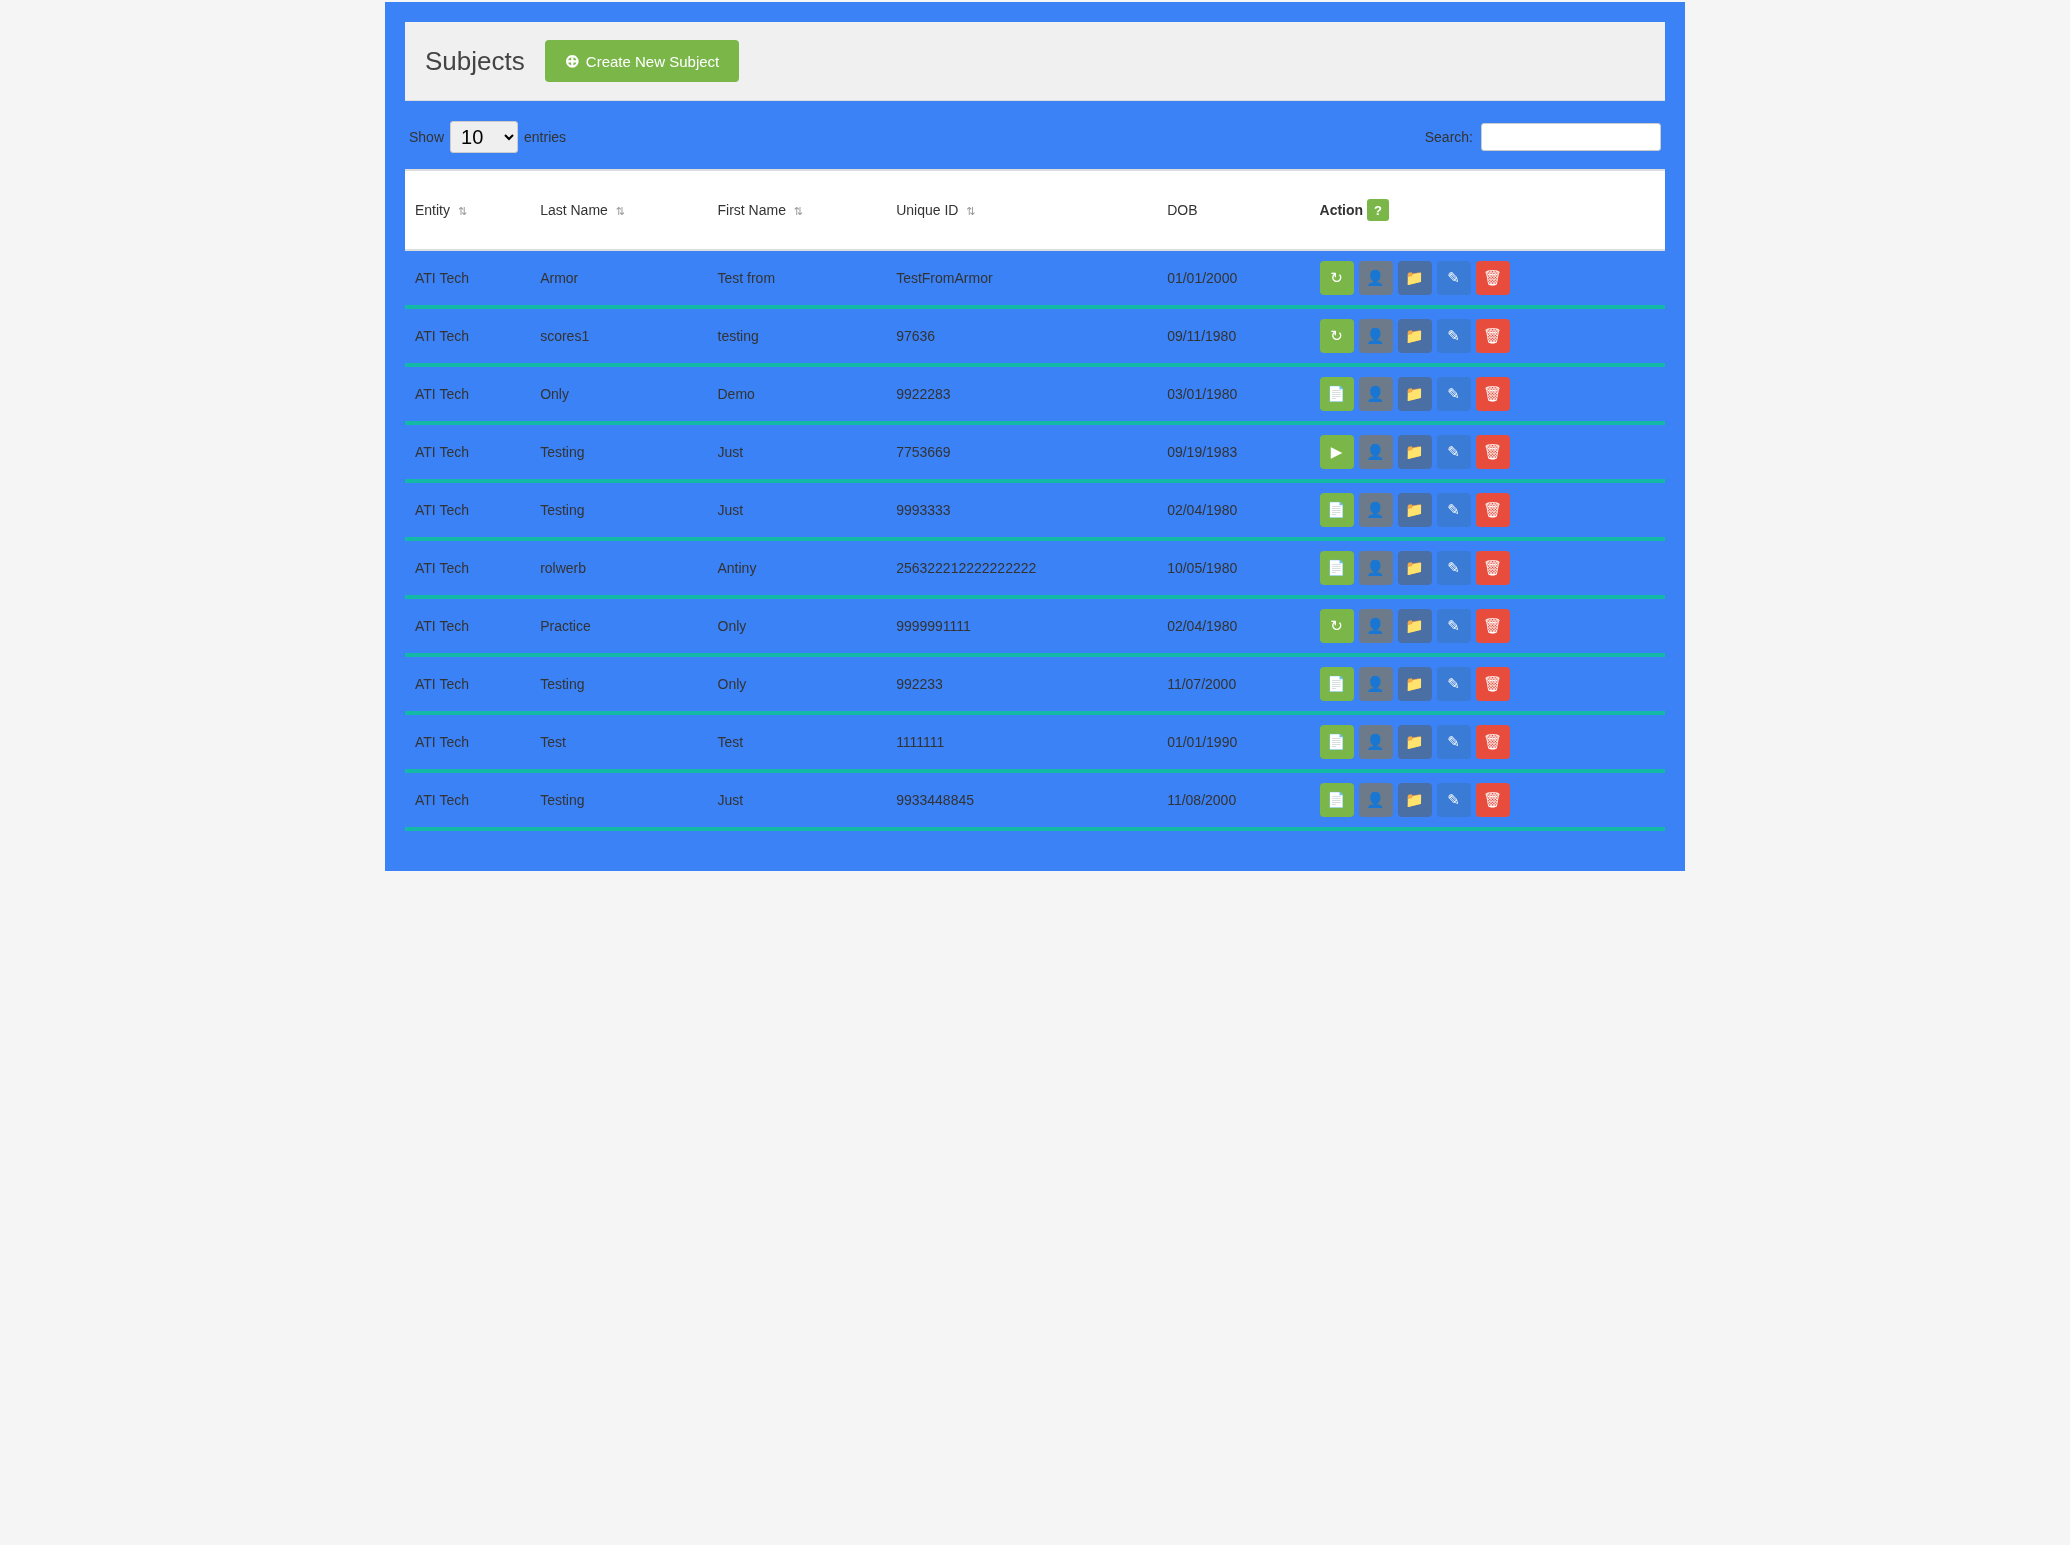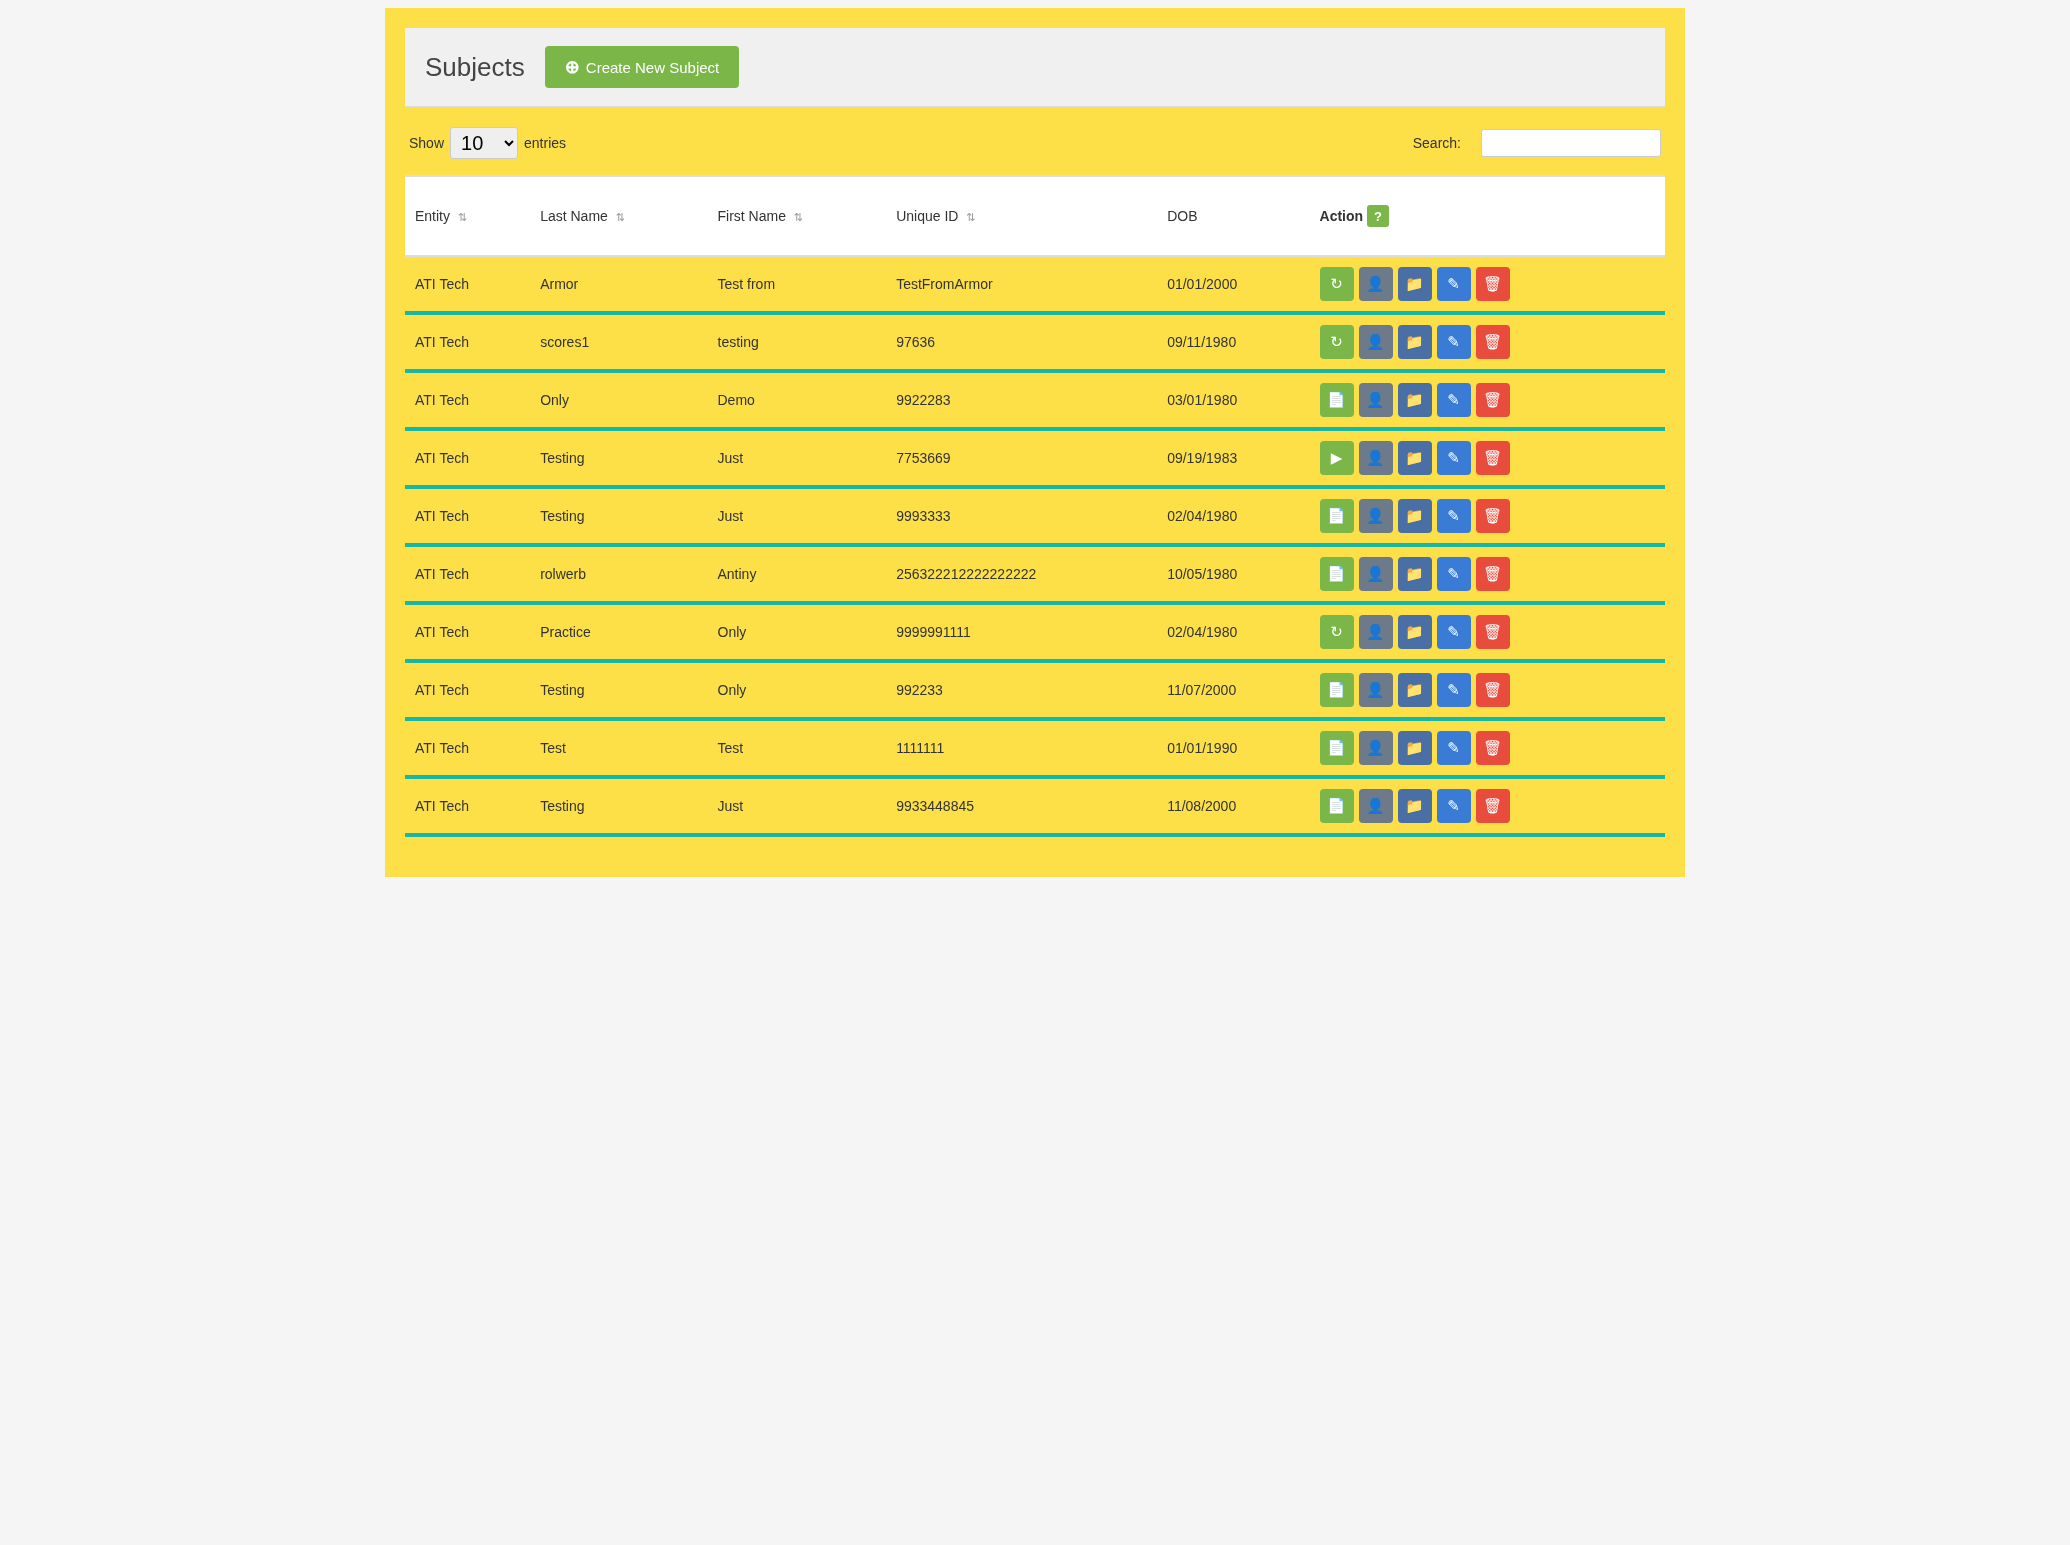--- a/index.html
+++ b/index.html
@@ -3,23 +3,23 @@
   <meta charset="utf-8">
   <style>
     * { box-sizing: border-box; margin: 0; padding: 0; }
     body {
       font-family: Arial, sans-serif;
       background: #f5f5f5;
       font-size: 14px;
       color: #333;
     }
     .page-wrapper {
-      background: #fde047;
+      background: #3b82f6;
       max-width: 1300px;
-      margin: 8px auto;
+      margin: 2px auto;
       padding: 20px 20px 40px 20px;
     }
     .header-bar {
       background: #f0f0f0;
       padding: 18px 20px;
       display: flex;
       align-items: center;
       gap: 20px;
       border-bottom: 1px solid #ddd;
       margin-bottom: 20px;
@@ -55,21 +55,21 @@
     }
     .show-entries select {
       padding: 3px 6px;
       border: 1px solid #ccc;
       border-radius: 3px;
       font-size: 20px;
     }
     .search-bar {
       display: flex;
       align-items: center;
-      gap: 20px;
+      gap: 8px;
       font-size: 14px;
     }
     .search-bar input {
       padding: 5px 8px;
       border: 1px solid #ccc;
       border-radius: 3px;
       width: 180px;
       font-size: 14px;
     }
     table {

